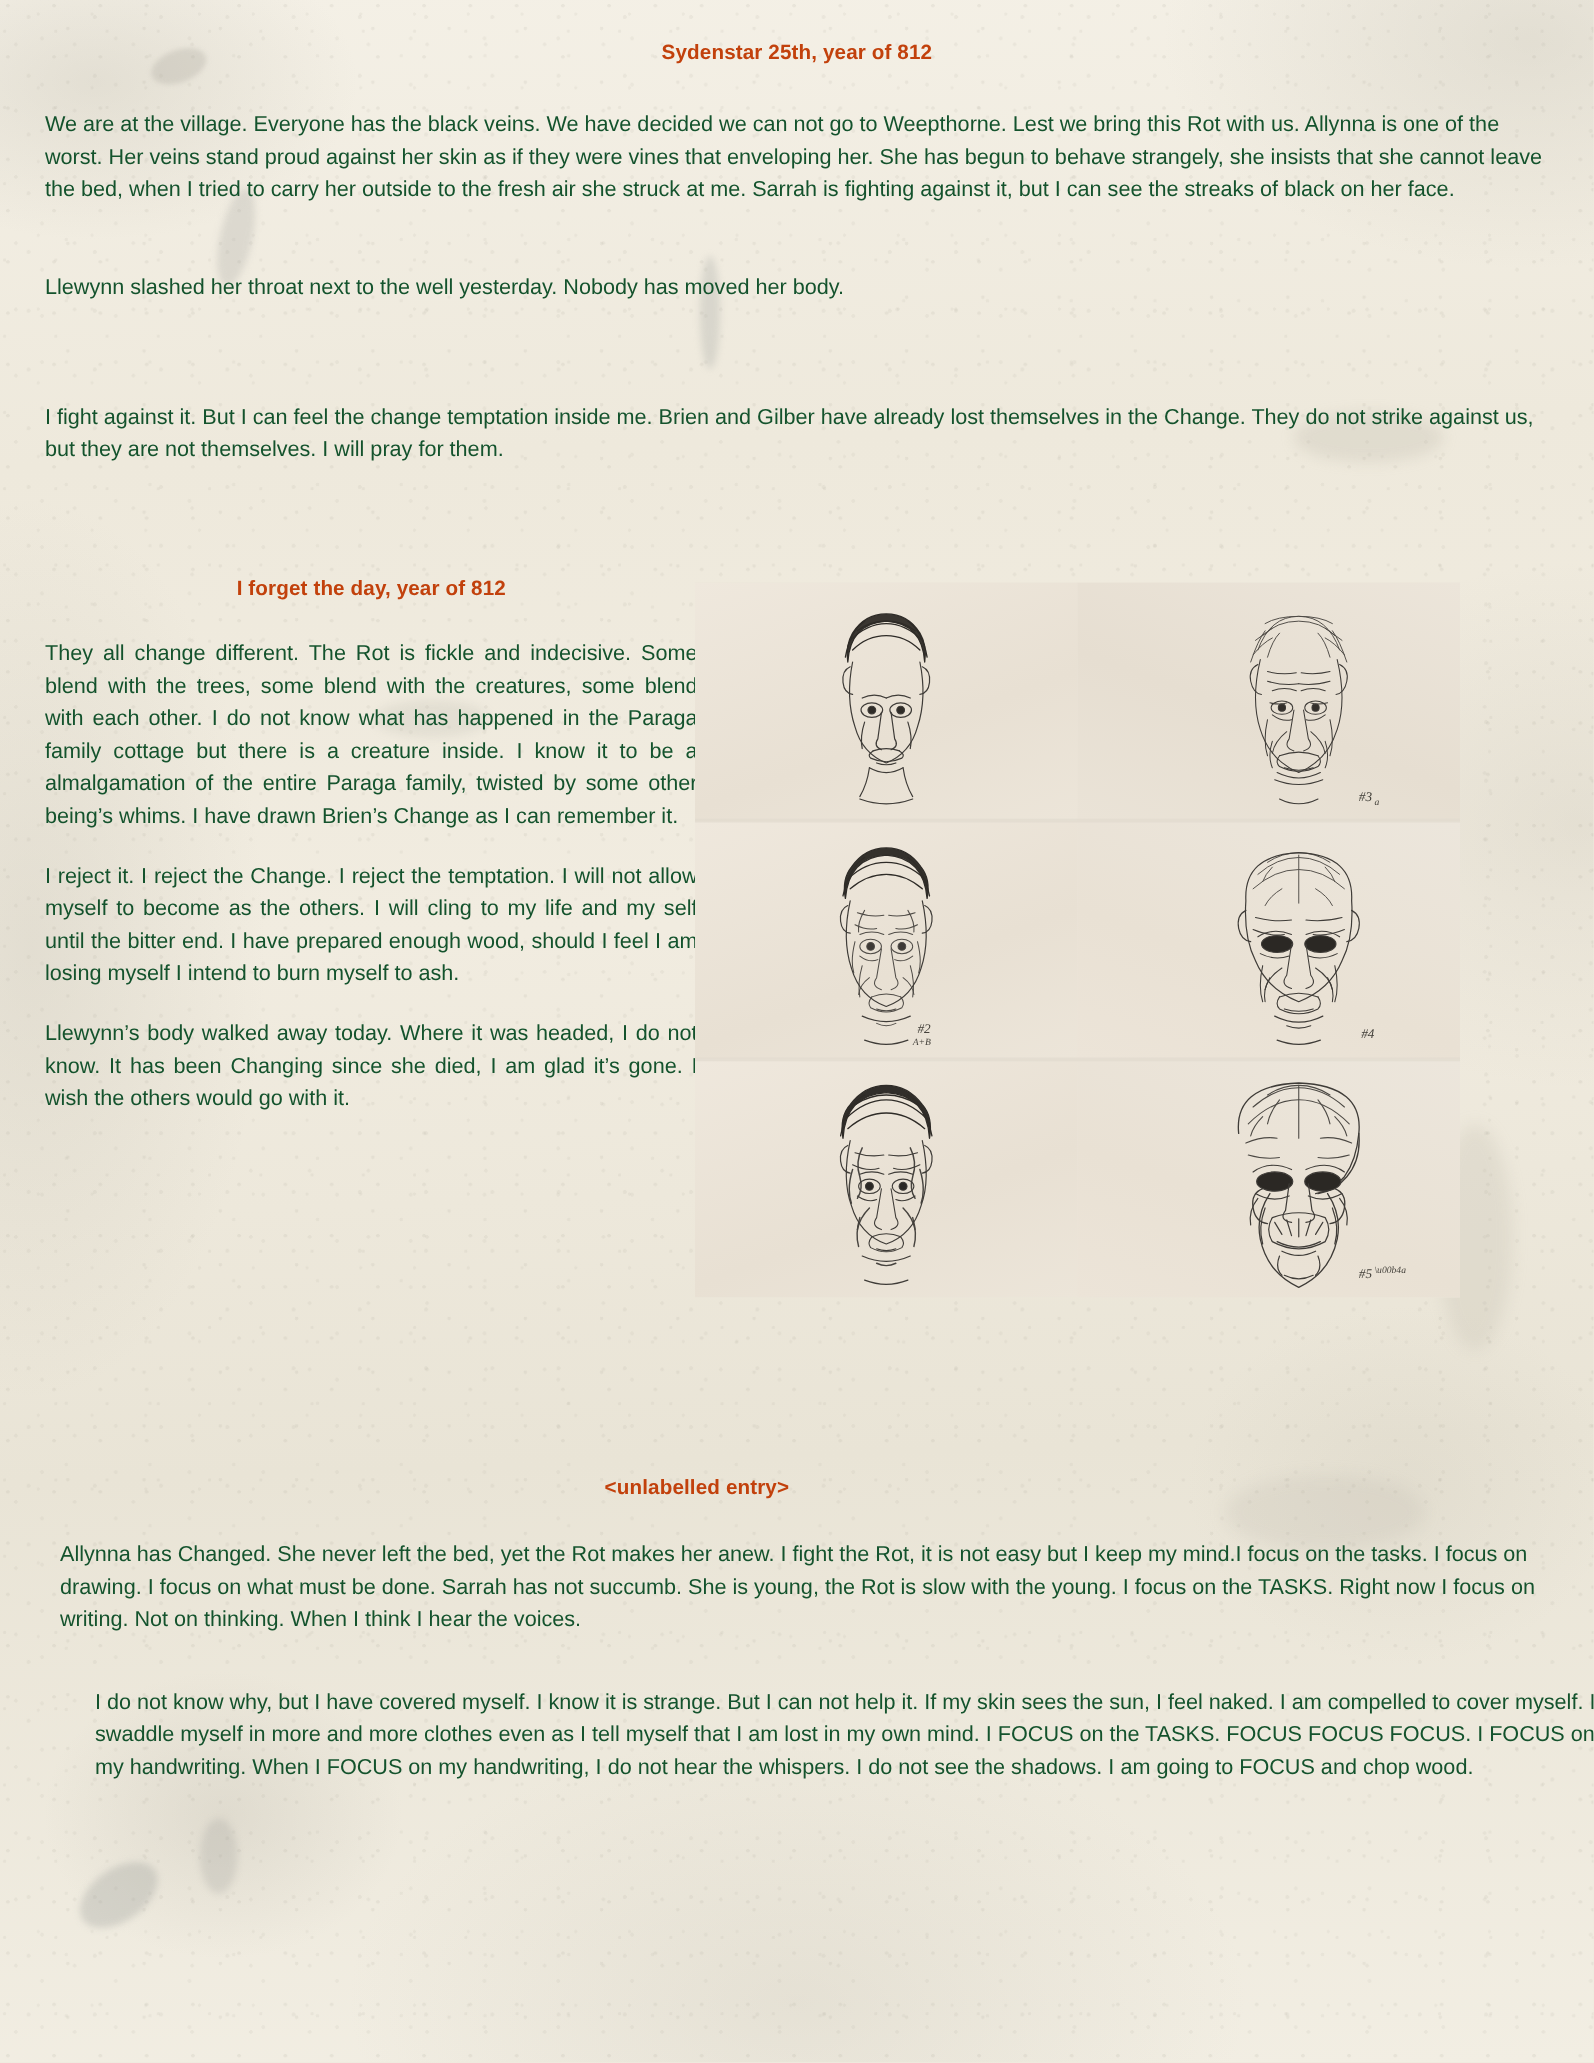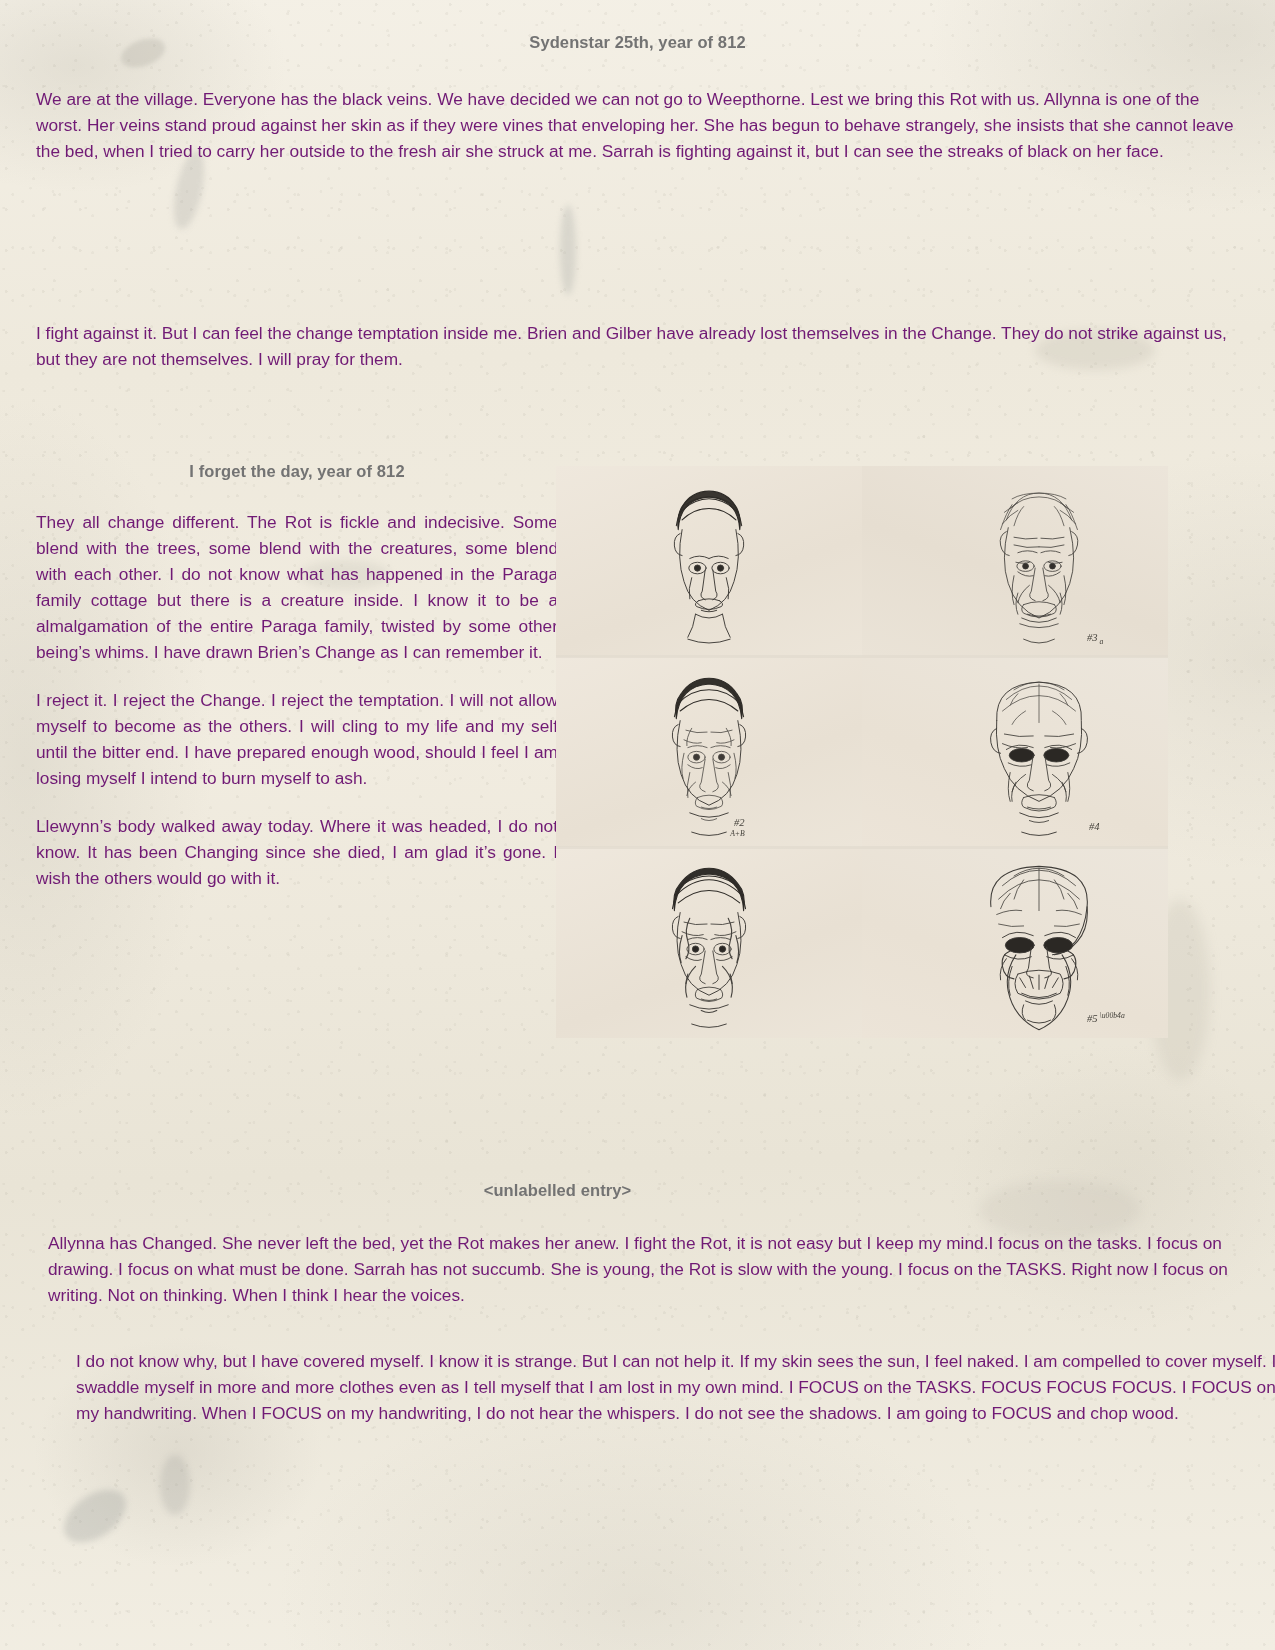--- a/index.html
+++ b/index.html
@@ -44,25 +44,25 @@
   .s4 { left:1035px;top:330px; width:120px;height:40px; background:rgba(176,173,160,.22); filter:blur(5px); }
   .s5 { left:60px;  top:1495px;width:70px; height:42px; background:rgba(150,152,150,.30); filter:blur(3px); transform:rotate(-35deg); }
   .s6 { left:160px; top:1455px;width:30px; height:60px; background:rgba(156,156,150,.24); filter:blur(3px); }
   .s7 { left:1150px;top:900px;  width:60px; height:180px;background:rgba(180,176,162,.20); filter:blur(6px); }
   .s8 { left:300px; top:560px; width:90px; height:30px; background:rgba(172,170,160,.18); filter:blur(4px); }
   .s9 { left:980px;  top:1180px;width:160px;height:60px; background:rgba(182,178,166,.18); filter:blur(6px); }
 
   
   #content { position:absolute; inset:0; }
   .entry-head {
-    font-weight:bold; font-size:16.5px; color:#737373;
+    font-weight:bold; font-size:16.5px; color:#c2410c;
     text-align:center; letter-spacing:.1px;
   }
   .para {
-    font-size:17.3px; line-height:26px; color:#701a75;
+    font-size:17.3px; line-height:26px; color:#14532d;
   }
   .block { position:absolute; }
 
   
   #head1 { left:0; top:33px; width:1275px; }
   #p1    { left:36px; top:86px; width:1204px; }
   #p2    { left:36px; top:216px; width:1204px; }
   #head2 { left:0; top:271px; width:1275px; }
   #p3    { left:36px; top:320px; width:1204px; }
 
@@ -117,20 +117,21 @@
 <div class="smudge s5"></div>
 <div class="smudge s6"></div>
 <div class="smudge s7"></div>
 <div class="smudge s8"></div>
 <div class="smudge s9"></div>
 
 <div id="content">
 
   <div class="block entry-head" id="head1">Sydenstar 25th, year of 812</div>
   <div class="block para" id="p1">We are at the village. Everyone has the black veins. We have decided we can not go to Weepthorne. Lest we bring this Rot with us. Allynna is one of the worst. Her veins stand proud against her skin as if they were vines that enveloping her. She has begun to behave strangely, she insists that she cannot leave the bed, when I tried to carry her outside to the fresh air she struck at me. Sarrah  is fighting against it, but I can see the streaks of black on her face.</div>
+  <div class="block para" id="p2">Llewynn slashed her throat next to the well yesterday. Nobody has moved her body.</div>
 
   <div class="block para" id="p3">I fight against it. But I can feel the change temptation inside me. Brien and Gilber have already lost themselves in the Change. They do not strike against us, but they are not themselves. I will pray for them.</div>
 
   <div id="col">
     <div class="entry-head" id="head3">I forget the day, year of 812</div>
     <div class="para justified">They all change different. The Rot is fickle and indecisive. Some blend with the trees, some blend with the creatures, some blend with each other. I do not know what has happened in the Paraga family cottage but there is a creature inside. I know it to be a almalgamation of the entire Paraga family, twisted by some other being’s whims. I have drawn Brien’s Change as I can remember it.</div>
     <div class="para justified">I reject it. I reject the Change. I reject the temptation. I will not allow myself to become as the others. I will cling to my life and my self until the bitter end. I have prepared enough wood, should I feel I am losing myself I intend to burn myself to ash.</div>
     <div class="para justified">Llewynn’s body walked away today. Where it was headed, I do not know. It has been Changing since she died, I am glad it’s gone. I wish the others would go with it.</div>
   </div>
 

